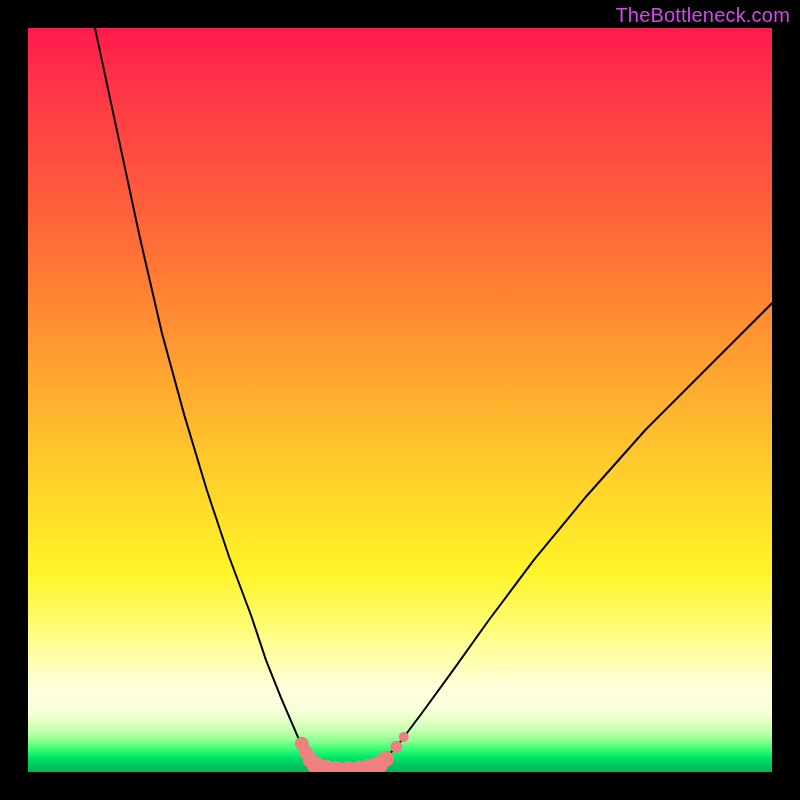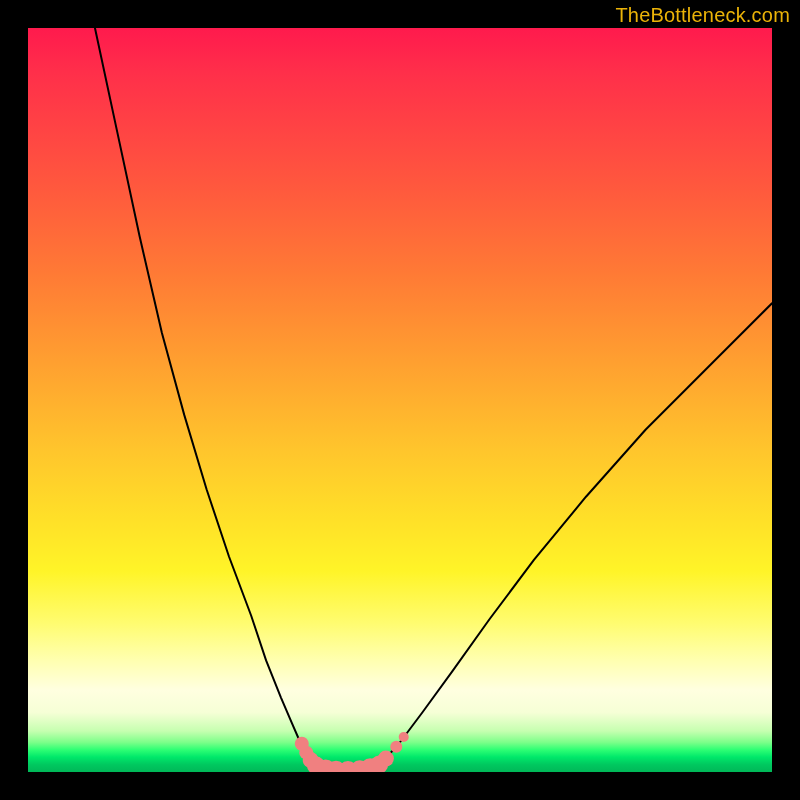--- a/index.html
+++ b/index.html
@@ -52,21 +52,21 @@
     );
   }
   .curves {
     position: absolute;
     inset: 0;
   }
   .watermark {
     position: absolute;
     top: 4px;
     right: 10px;
-    color: #eab308;
+    color: #d946ef;
     font-size: 20px;
     letter-spacing: 0.2px;
     user-select: none;
   }
 </style>
 </head>
 <body>
 
 <div class="frame">
   <div class="watermark">TheBottleneck.com</div>

